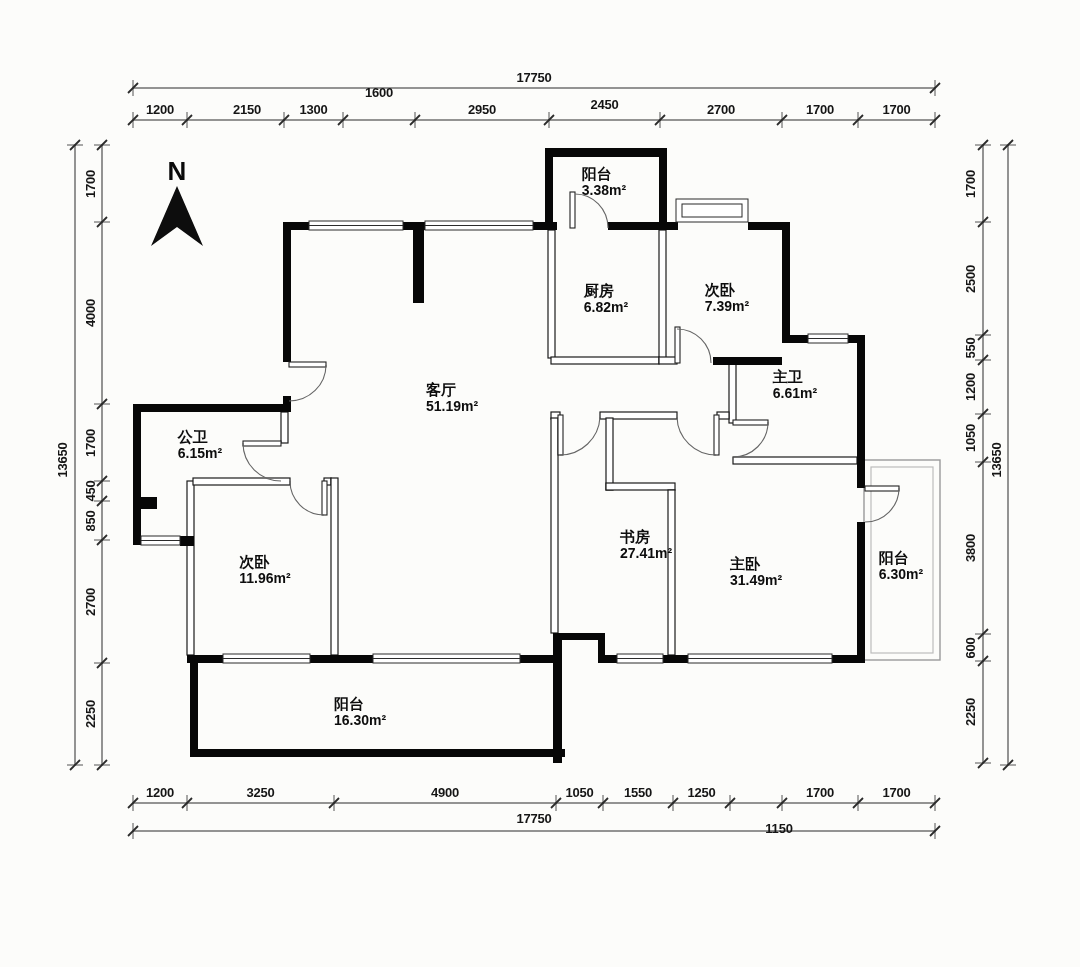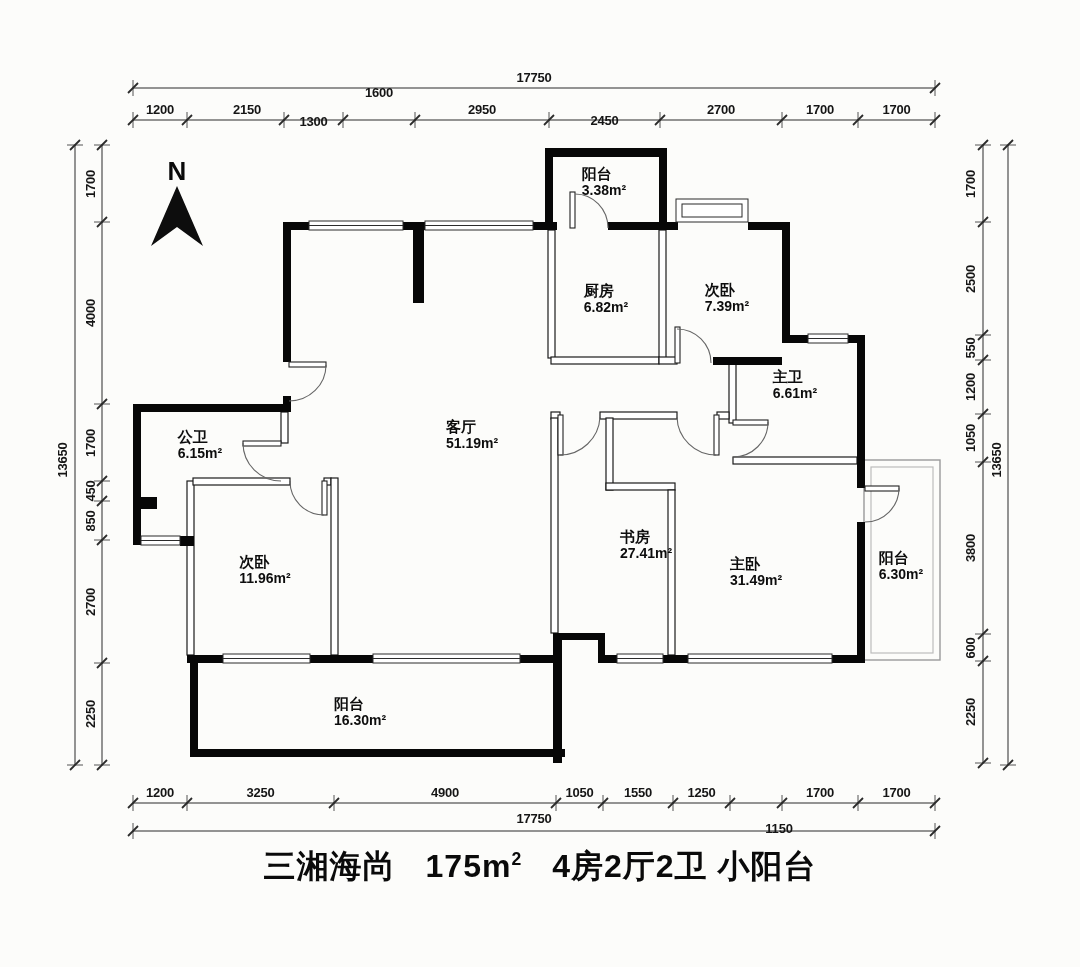--- a/index.html
+++ b/index.html
@@ -261,21 +261,21 @@
     <div class="room-area">6.82m²</div>
   </div>
   <div class="room-label" style="left:727px;top:298px;">
     <div class="room-name">次卧</div>
     <div class="room-area">7.39m²</div>
   </div>
   <div class="room-label" style="left:795px;top:385px;">
     <div class="room-name">主卫</div>
     <div class="room-area">6.61m²</div>
   </div>
-  <div class="room-label" style="left:452px;top:435px;margin-left:20px;">
+  <div class="room-label" style="left:452px;top:398px;">
     <div class="room-name">客厅</div>
     <div class="room-area">51.19m²</div>
   </div>
   <div class="room-label" style="left:200px;top:445px;">
     <div class="room-name">公卫</div>
     <div class="room-area">6.15m²</div>
   </div>
   <div class="room-label" style="left:265px;top:570px;">
     <div class="room-name">次卧</div>
     <div class="room-area">11.96m²</div>
@@ -293,24 +293,24 @@
     <div class="room-area">6.30m²</div>
   </div>
   <div class="room-label" style="left:360px;top:712px;">
     <div class="room-name">阳台</div>
     <div class="room-area">16.30m²</div>
   </div>
 
   <div id="dim-labels">
       <div class="dim-label" style="left: 160px; top: 109px;">1200</div>
       <div class="dim-label" style="left: 247px; top: 109px;">2150</div>
-      <div class="dim-label" style="left: 313.5px; top: 109px; margin-top: 12px;">1300</div>
+      <div class="dim-label" style="left: 313.5px; top: 109px;">1300</div>
       <div class="dim-label" style="left: 379px; top: 92px;">1600</div>
       <div class="dim-label" style="left: 482px; top: 109px;">2950</div>
-      <div class="dim-label" style="left: 604.5px; top: 120px;">2450</div>
+      <div class="dim-label" style="left: 604.5px; top: 104px;">2450</div>
       <div class="dim-label" style="left: 721px; top: 109px;">2700</div>
       <div class="dim-label" style="left: 820px; top: 109px;">1700</div>
       <div class="dim-label" style="left: 896.5px; top: 109px;">1700</div>
       <div class="dim-label" style="left: 534px; top: 77px;">17750</div>
       <div class="dim-label" style="left: 160px; top: 792px;">1200</div>
       <div class="dim-label" style="left: 260.5px; top: 792px; text-align: right;">3250</div>
       <div class="dim-label" style="left: 445px; top: 792px;">4900</div>
       <div class="dim-label" style="left: 579.5px; top: 792px;">1050</div>
       <div class="dim-label" style="left: 638px; top: 792px;">1550</div>
       <div class="dim-label" style="left: 701.5px; top: 792px;">1250</div>
@@ -330,16 +330,13 @@
       <div class="dim-label vert" style="left: 970px; top: 278.5px;">2500</div>
       <div class="dim-label vert" style="left: 970px; top: 347.5px;">550</div>
       <div class="dim-label vert" style="left: 970px; top: 387px;">1200</div>
       <div class="dim-label vert" style="left: 970px; top: 438px;">1050</div>
       <div class="dim-label vert" style="left: 970px; top: 548px;">3800</div>
       <div class="dim-label vert" style="left: 970px; top: 647.5px;">600</div>
       <div class="dim-label vert" style="left: 970px; top: 712px;">2250</div>
       <div class="dim-label vert" style="left: 996px; top: 460px;">13650</div>
     </div>
 
-  <div class="title-bar">
-    <span>三湘海尚</span><span class="gap"></span><span>175</span><span><span>m</span><sup>2</sup></span><span class="gap"></span><span>4房2厅2卫</span>&nbsp;<span>小阳台</span>
-  </div>
 </div>
 
 </body></html>

